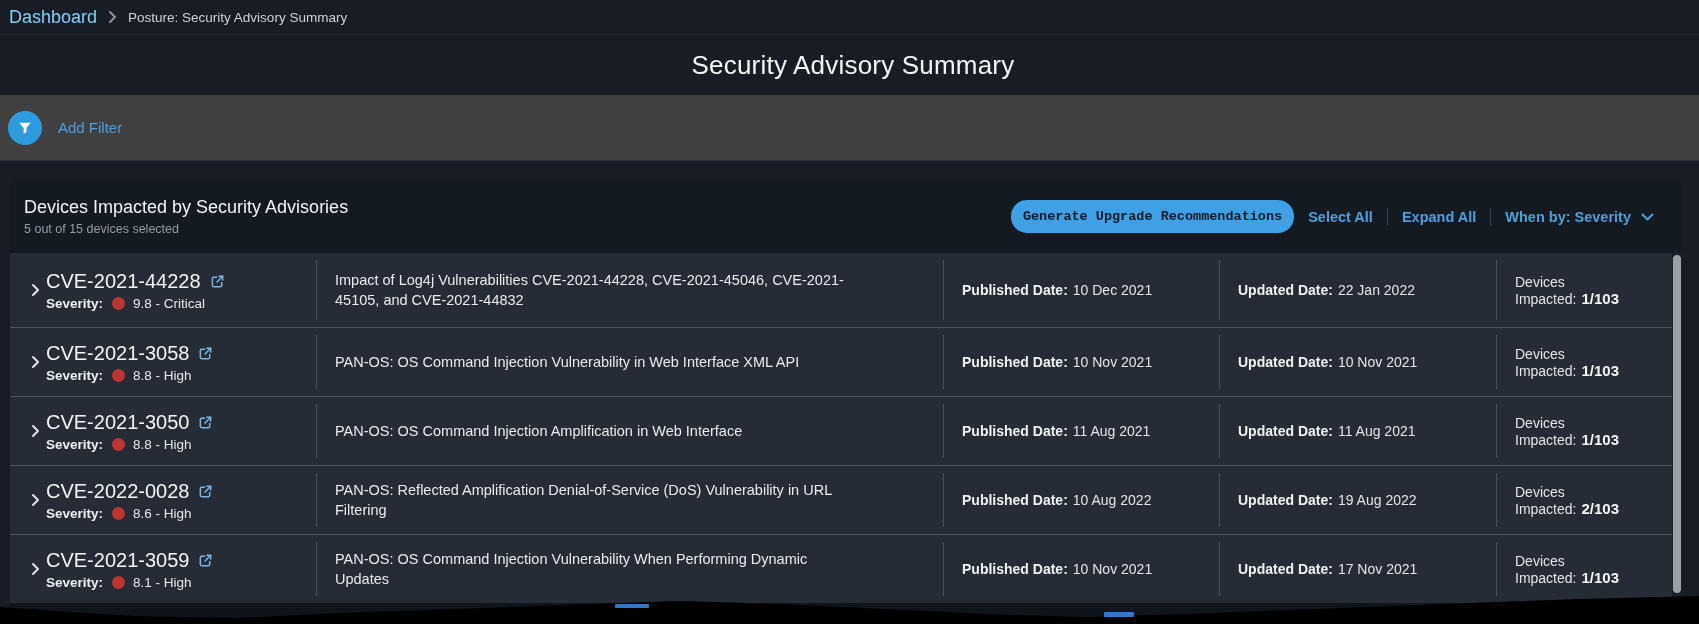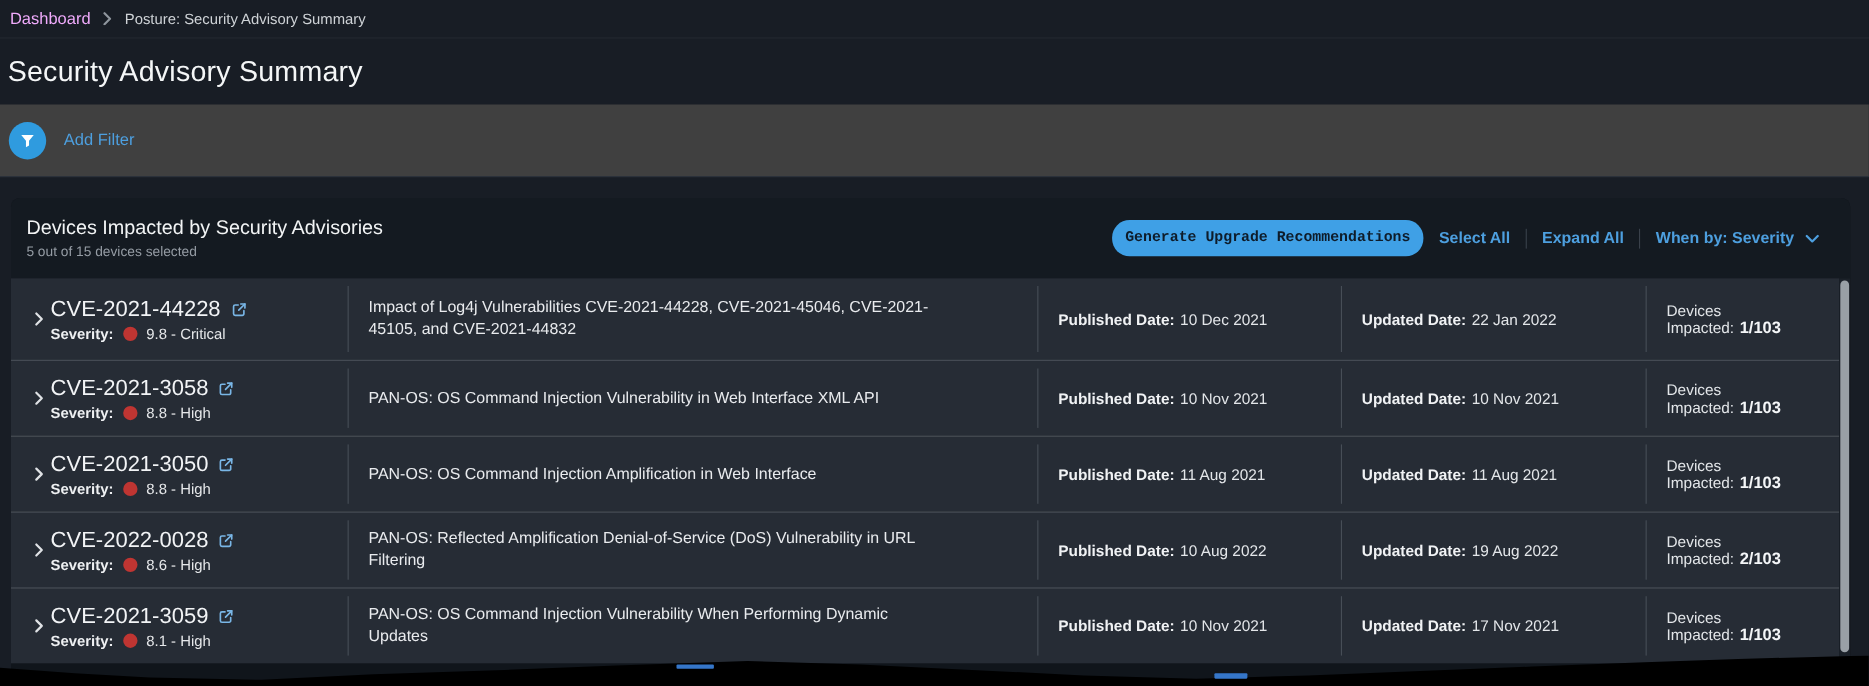--- a/index.html
+++ b/index.html
@@ -10,28 +10,28 @@
     font-family:"Liberation Sans", sans-serif;
     color:#f2f4f5;
   }
 
   
   .breadcrumb-bar {
     position:absolute; top:0; left:0; width:100%; height:35px;
     display:flex; align-items:center; padding-left:9px;
     border-bottom:1px solid #232931;
   }
-  .crumb-link { color:#f0abfc; font-size:15px; text-decoration:none; cursor:pointer; }
+  .crumb-link { color:#7dd3fc; font-size:18px; text-decoration:none; cursor:pointer; }
   .crumb-sep { display:flex; align-items:center; margin:0 11px; }
   .crumb-current { color:#ced2d6; font-size:13.5px; }
 
   
   .page-title-bar {
     position:absolute; top:35px; left:0; width:100%; height:60px;
-    display:flex; align-items:center; padding-left:7px;
+    display:flex; align-items:center; padding-left:7px;justify-content:center;
   }
   .page-title { font-size:26px; font-weight:500; color:#f4f6f7; letter-spacing:.2px; }
 
   
   .filter-bar {
     position:absolute; top:95px; left:0; width:100%; height:66px;
     background:#404040; border-bottom:1px solid #2b313a;
     display:flex; align-items:center; padding-left:8px;
   }
   .filter-btn {

